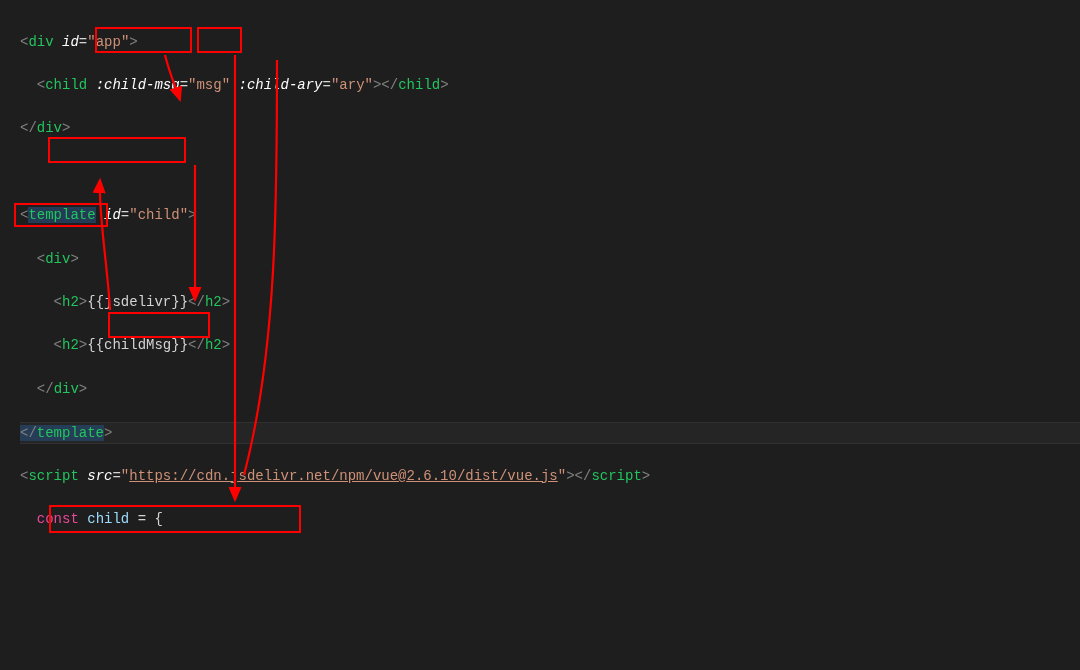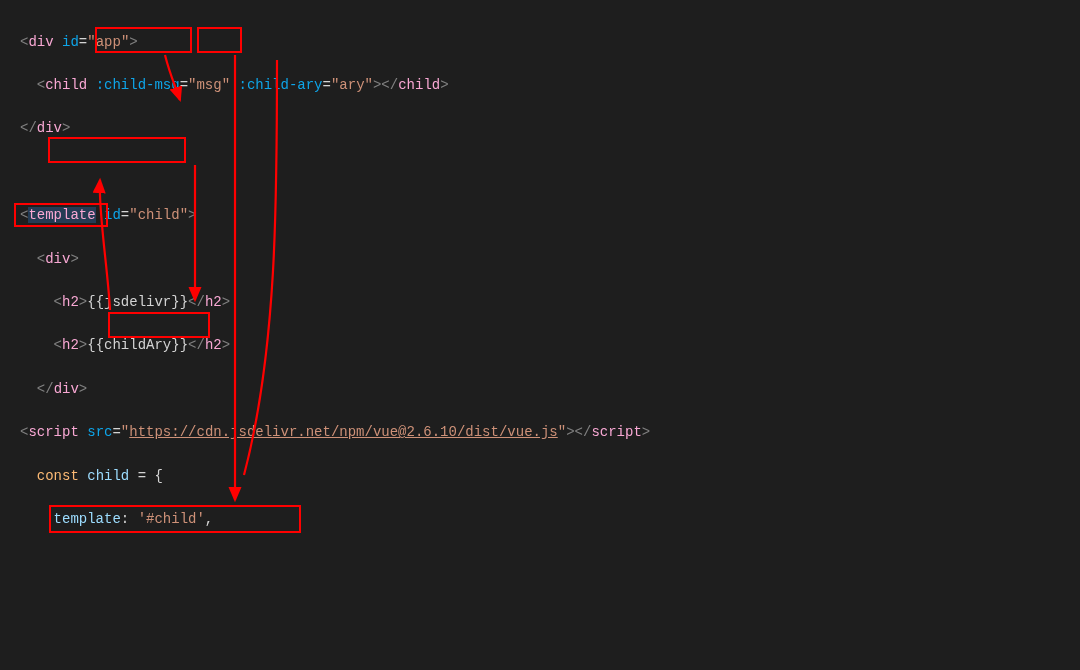--- a/index.html
+++ b/index.html
@@ -21,24 +21,24 @@
   }
   .line { display: block; height: 21.7px; }
   .highlighted-line {
     background: rgba(255,255,255,0.03);
     border-top: 1px solid rgba(255,255,255,0.06);
     border-bottom: 1px solid rgba(255,255,255,0.06);
   }
 
   
   .p   { color: #808080; }   
-  .tag { color: #f9a8d4; }   
-  .attr{ color: #0ea5e9; }   
+  .tag { color: #22c55e; }   
+  .attr{ color: #ffffff; font-style: italic; }   
   .str { color: #ce9178; }   
-  .kw  { color: #fdba74; }   
+  .kw  { color: #ec4899; }   
   .var { color: #9cdcfe; }   
   .prop{ color: #9cdcfe; }   
   .eq  { color: #d4d4d4; }   
 
   .sel-bg { background: rgba(38,79,120,0.6); }
 
   
   .hl {
     position: absolute;
     border: 2.2px solid #ff0000;
@@ -57,25 +57,25 @@
 <body>
 
 <div class="code-container">
 <span class="line"><span class="p">&lt;</span><span class="tag">div</span><span> </span><span class="attr">id</span><span class="eq">=</span><span class="str">"</span><span class="str">app</span><span class="str">"</span><span class="p">&gt;</span></span>
 <span class="line">  <span class="p">&lt;</span><span class="tag">child</span> <span class="attr">:child-msg</span><span class="eq">=</span><span class="str">"</span><span class="str">msg</span><span class="str">"</span> <span class="attr">:child-ary</span><span class="eq">=</span><span class="str">"</span><span class="str">ary</span><span class="str">"</span><span class="p">&gt;&lt;/</span><span class="tag">child</span><span class="p">&gt;</span></span>
 <span class="line"><span class="p">&lt;/</span><span class="tag">div</span><span class="p">&gt;</span></span>
 <span class="line"></span>
 <span class="line"><span class="p">&lt;</span><span class="tag sel-bg">template</span> <span class="attr">id</span><span class="eq">=</span><span class="str">"</span><span class="str">child</span><span class="str">"</span><span class="p">&gt;</span></span>
 <span class="line">  <span class="p">&lt;</span><span class="tag">div</span><span class="p">&gt;</span></span>
 <span class="line">    <span class="p">&lt;</span><span class="tag">h2</span><span class="p">&gt;</span><span>{{jsdelivr}}</span><span class="p">&lt;/</span><span class="tag">h2</span><span class="p">&gt;</span></span>
-<span class="line">    <span class="p">&lt;</span><span class="tag">h2</span><span class="p">&gt;</span><span>{{childAry}}</span><span class="p">&lt;/</span><span class="tag">h2</span><span class="p">&gt;</span></span>
+<span class="line">    <span class="p">&lt;</span><span class="tag">h2</span><span class="p">&gt;</span><span>{{childMsg}}</span><span class="p">&lt;/</span><span class="tag">h2</span><span class="p">&gt;</span></span>
 <span class="line">  <span class="p">&lt;/</span><span class="tag">div</span><span class="p">&gt;</span></span>
+<span class="line highlighted-line"><span class="p sel-bg">&lt;/</span><span class="tag sel-bg">template</span><span class="p">&gt;</span></span>
 <span class="line"><span class="p">&lt;</span><span class="tag">script</span> <span class="attr">src</span><span class="eq">=</span><span class="str">"</span><span class="str" style="text-decoration:underline">https://cdn.jsdelivr.net/npm/vue@2.6.10/dist/vue.js</span><span class="str">"</span><span class="p">&gt;&lt;/</span><span class="tag">script</span><span class="p">&gt;</span></span>
 <span class="line">  <span class="kw">const</span> <span class="var">child</span> = {</span>
-<span class="line">    <span class="prop">template</span>: <span class="str">'#child'</span>,</span>
 
 
 
 
 
 
 
 
 
 

